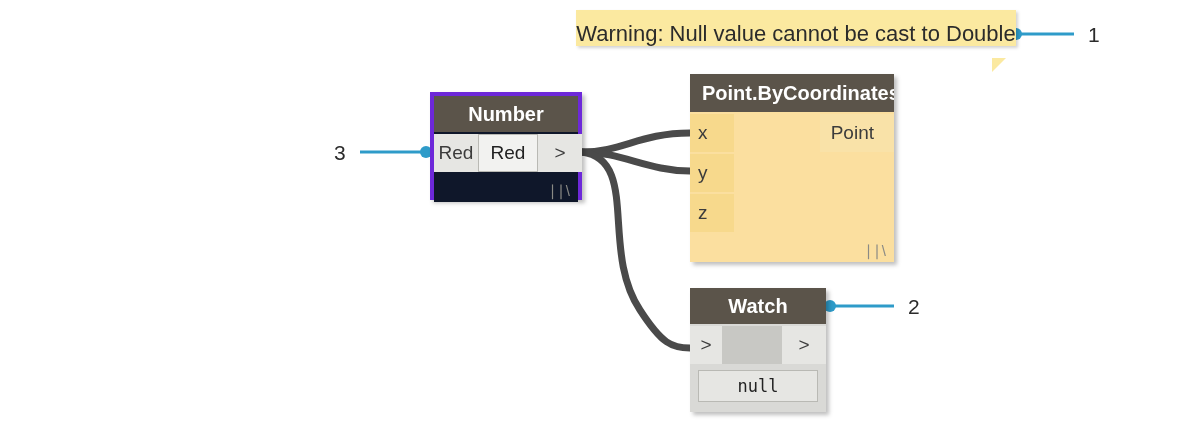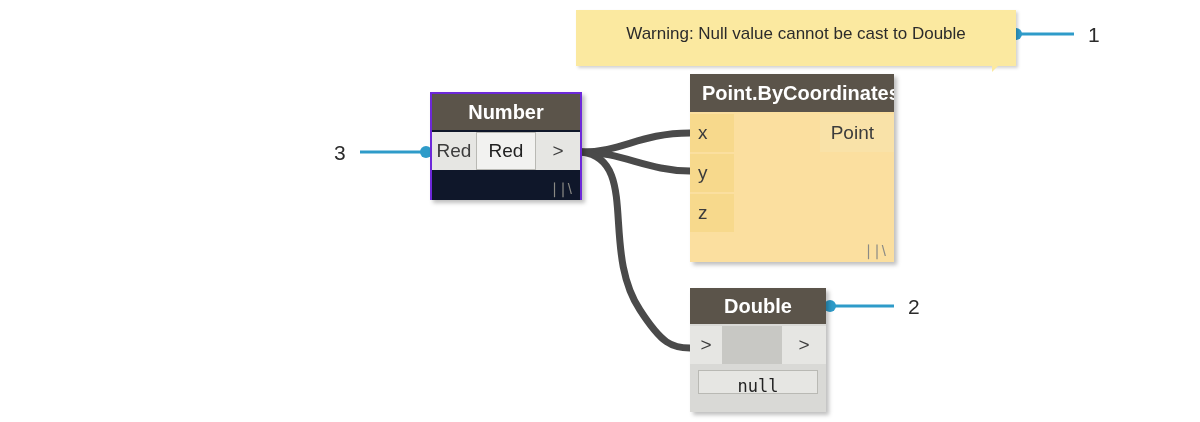--- a/index.html
+++ b/index.html
@@ -23,21 +23,21 @@
     top: 0;
     width: 1200px;
     height: 422px;
     pointer-events: none;
   }
 
   
   .node {
     position: absolute;
     box-sizing: border-box;
-    border: 2px solid #6d28d9;
+    border: 4px solid #6d28d9;
     background: #d9d9d6;
     box-shadow: 3px 3px 4px rgba(0,0,0,0.25);
   }
   .node.plain {
     border: none;
     box-shadow: 3px 3px 4px rgba(0,0,0,0.25);
   }
   .node-title {
     background: #5b544a;
     color: #ffffff;
@@ -208,42 +208,42 @@
     color: #3c3c3c;
     font-size: 19px;
     line-height: 38px;
     text-align: center;
   }
   .watch-value {
     position: absolute;
     left: 8px;
     top: 46px;
     width: 120px;
-    height: 24px;
+    height: 32px;
     background: #e6e6e3;
     border: 1px solid #b9b9b4;
     box-sizing: border-box;
     color: #222222;
     font-family: "DejaVu Sans Mono", monospace;
     font-size: 17px;
     line-height: 30px;
     text-align: center;
   }
 
   
   #warning-tooltip {
     position: absolute;
     left: 576px;
     top: 10px;
     width: 440px;
-    height: 56px;
+    height: 36px;
     background: #fbe9a0;
     box-sizing: border-box;
     color: #2b2b2b;
-    font-size: 17px;
+    font-size: 22px;
     line-height: 48px;
     text-align: center;
     box-shadow: 2px 2px 3px rgba(0,0,0,0.18);
   }
   #warning-tail {
     position: absolute;
     left: 992px;
     top: 58px;
     width: 0;
     height: 0;
@@ -300,21 +300,21 @@
     <div class="node-body">
       <div class="pt-in" style="top:2px;">x</div>
       <div class="pt-in" style="top:42px;">y</div>
       <div class="pt-in" style="top:82px;">z</div>
       <div class="pt-out">Point</div>
       <div class="resize-grip">∣∣\</div>
     </div>
   </div>
 
   <div id="node-watch" class="node plain">
-    <div class="node-title">Double</div>
+    <div class="node-title">Watch</div>
     <div class="node-body">
       <div class="watch-port-left">&gt;</div>
       <div class="watch-port-mid"></div>
       <div class="watch-port-right">&gt;</div>
       <div class="watch-value">null</div>
     </div>
   </div>
 
   <div class="callout-label" style="left:1088px; top:24px;">1</div>
   <div class="callout-label" style="left:908px; top:296px;">2</div>

